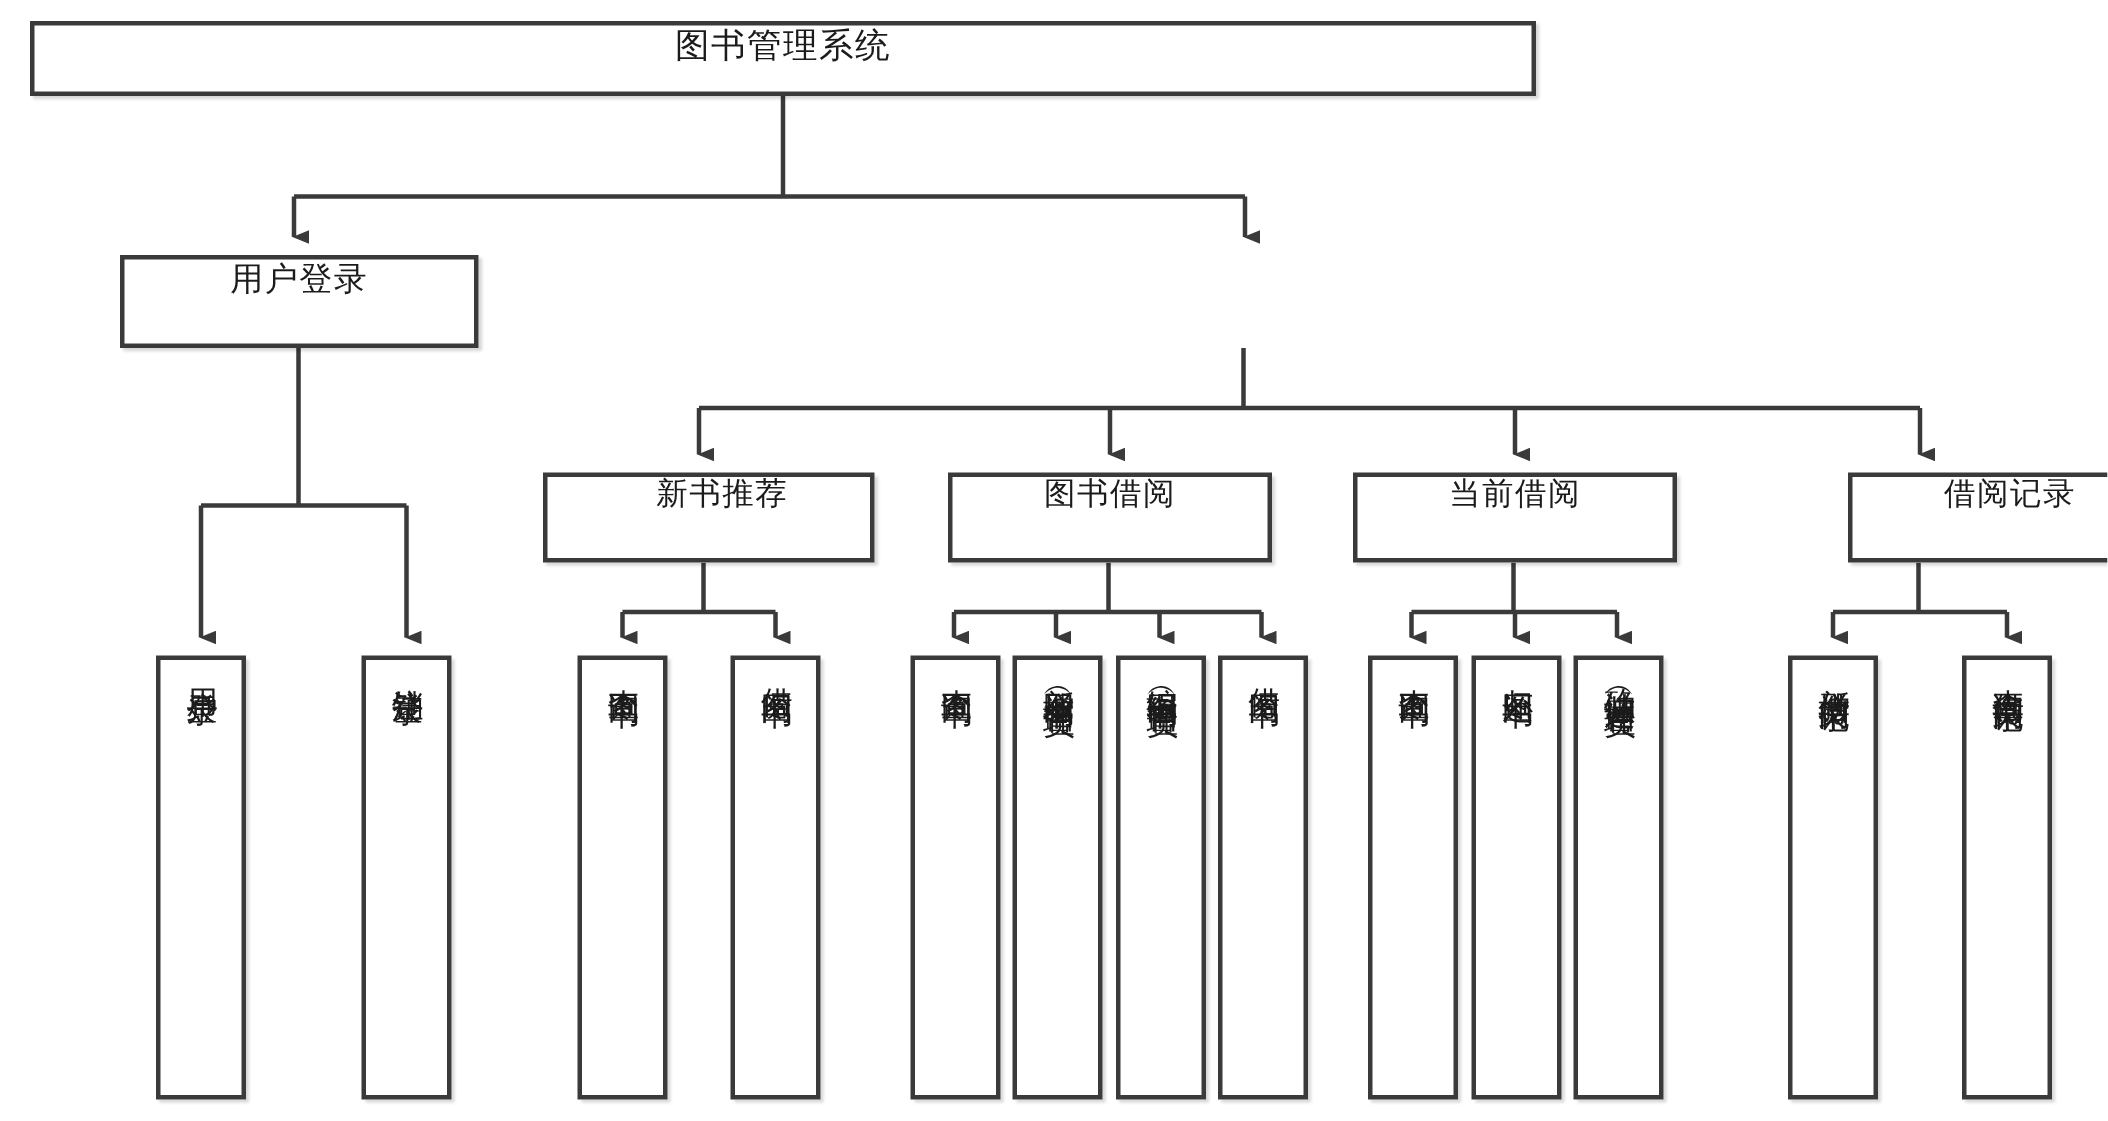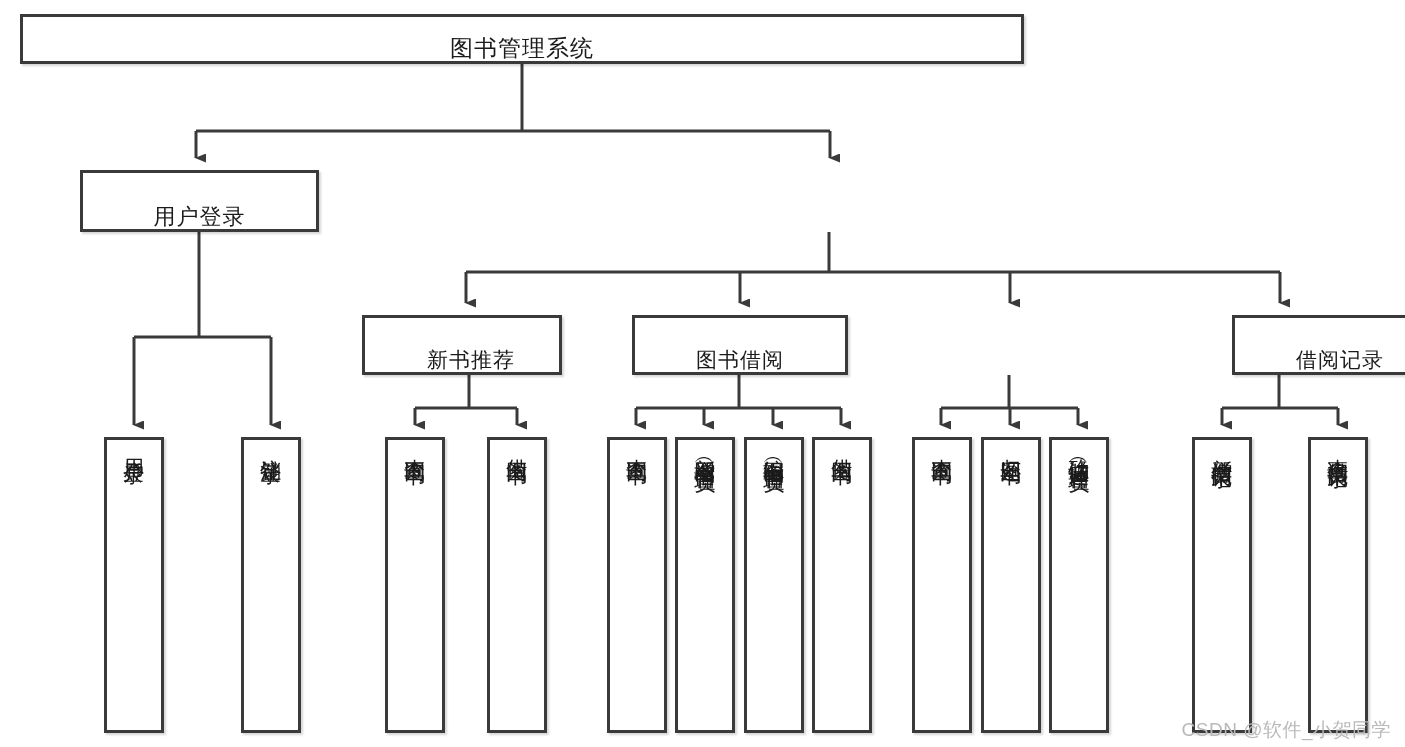--- a/index.html
+++ b/index.html
@@ -24,21 +24,21 @@
     width: 1405px;
     height: 747px;
     pointer-events: none;
   }
   .node {
     position: absolute;
     box-sizing: border-box;
     border: 3px solid #3a3a3a;
     background: #ffffff;
     display: flex;
-    align-items: flex-end;
+    align-items: flex-start;
     justify-content: center;
     color: #1b1b1b;
     box-shadow: 2px 2px 2px rgba(0,0,0,0.16);
     z-index: 2;
   }
   .node .label {
     display: block;
     text-align: center;
     line-height: 1.15;
     letter-spacing: 1px;
@@ -133,26 +133,29 @@
   </svg>
 
   <div class="node node-root" style="left:20px; top:14px; width:1004px; height:50px;">
     <span class="label">图书管理系统</span>
   </div>
 
   <div class="node node-l2" style="left:80px; top:170px; width:239px; height:62px;">
     <span class="label">用户登录</span>
   </div>
 
-  <div class="node node-l3" style="left:362px; top:315px; width:200px; height:60px;padding-left:18px;">
+  <div class="node node-l3" style="left:362px; top:315px; width:221px; height:60px;padding-left:18px;">
     <span class="label">新书推荐</span>
   </div>
   <div class="node node-l3" style="left:632px; top:315px; width:216px; height:60px;">
     <span class="label">图书借阅</span>
   </div>
+  <div class="node node-l3" style="left:902px; top:315px; width:216px; height:60px;">
+    <span class="label">当前借阅</span>
+  </div>
   <div class="node node-l3" style="left:1232px; top:315px; width:216px; height:60px;">
     <span class="label">借阅记录</span>
   </div>
 
   <div class="node node-leaf" style="left:104px; top:437px; width:60px; height:296px;">
     <span class="label">用户登录</span>
   </div>
   <div class="node node-leaf" style="left:241px; top:437px; width:60px; height:296px;">
     <span class="label">注销登录</span>
   </div>
@@ -187,14 +190,13 @@
     <span class="label">确认归还（管理员）</span>
   </div>
 
   <div class="node node-leaf" style="left:1192px; top:437px; width:60px; height:296px;">
     <span class="label">新增借阅记录</span>
   </div>
   <div class="node node-leaf" style="left:1308px; top:437px; width:60px; height:296px;">
     <span class="label">查询借阅记录</span>
   </div>
 
-  <div class="watermark">CSDN @软件_小贺同学</div>
 </div>
 
 </body></html>

